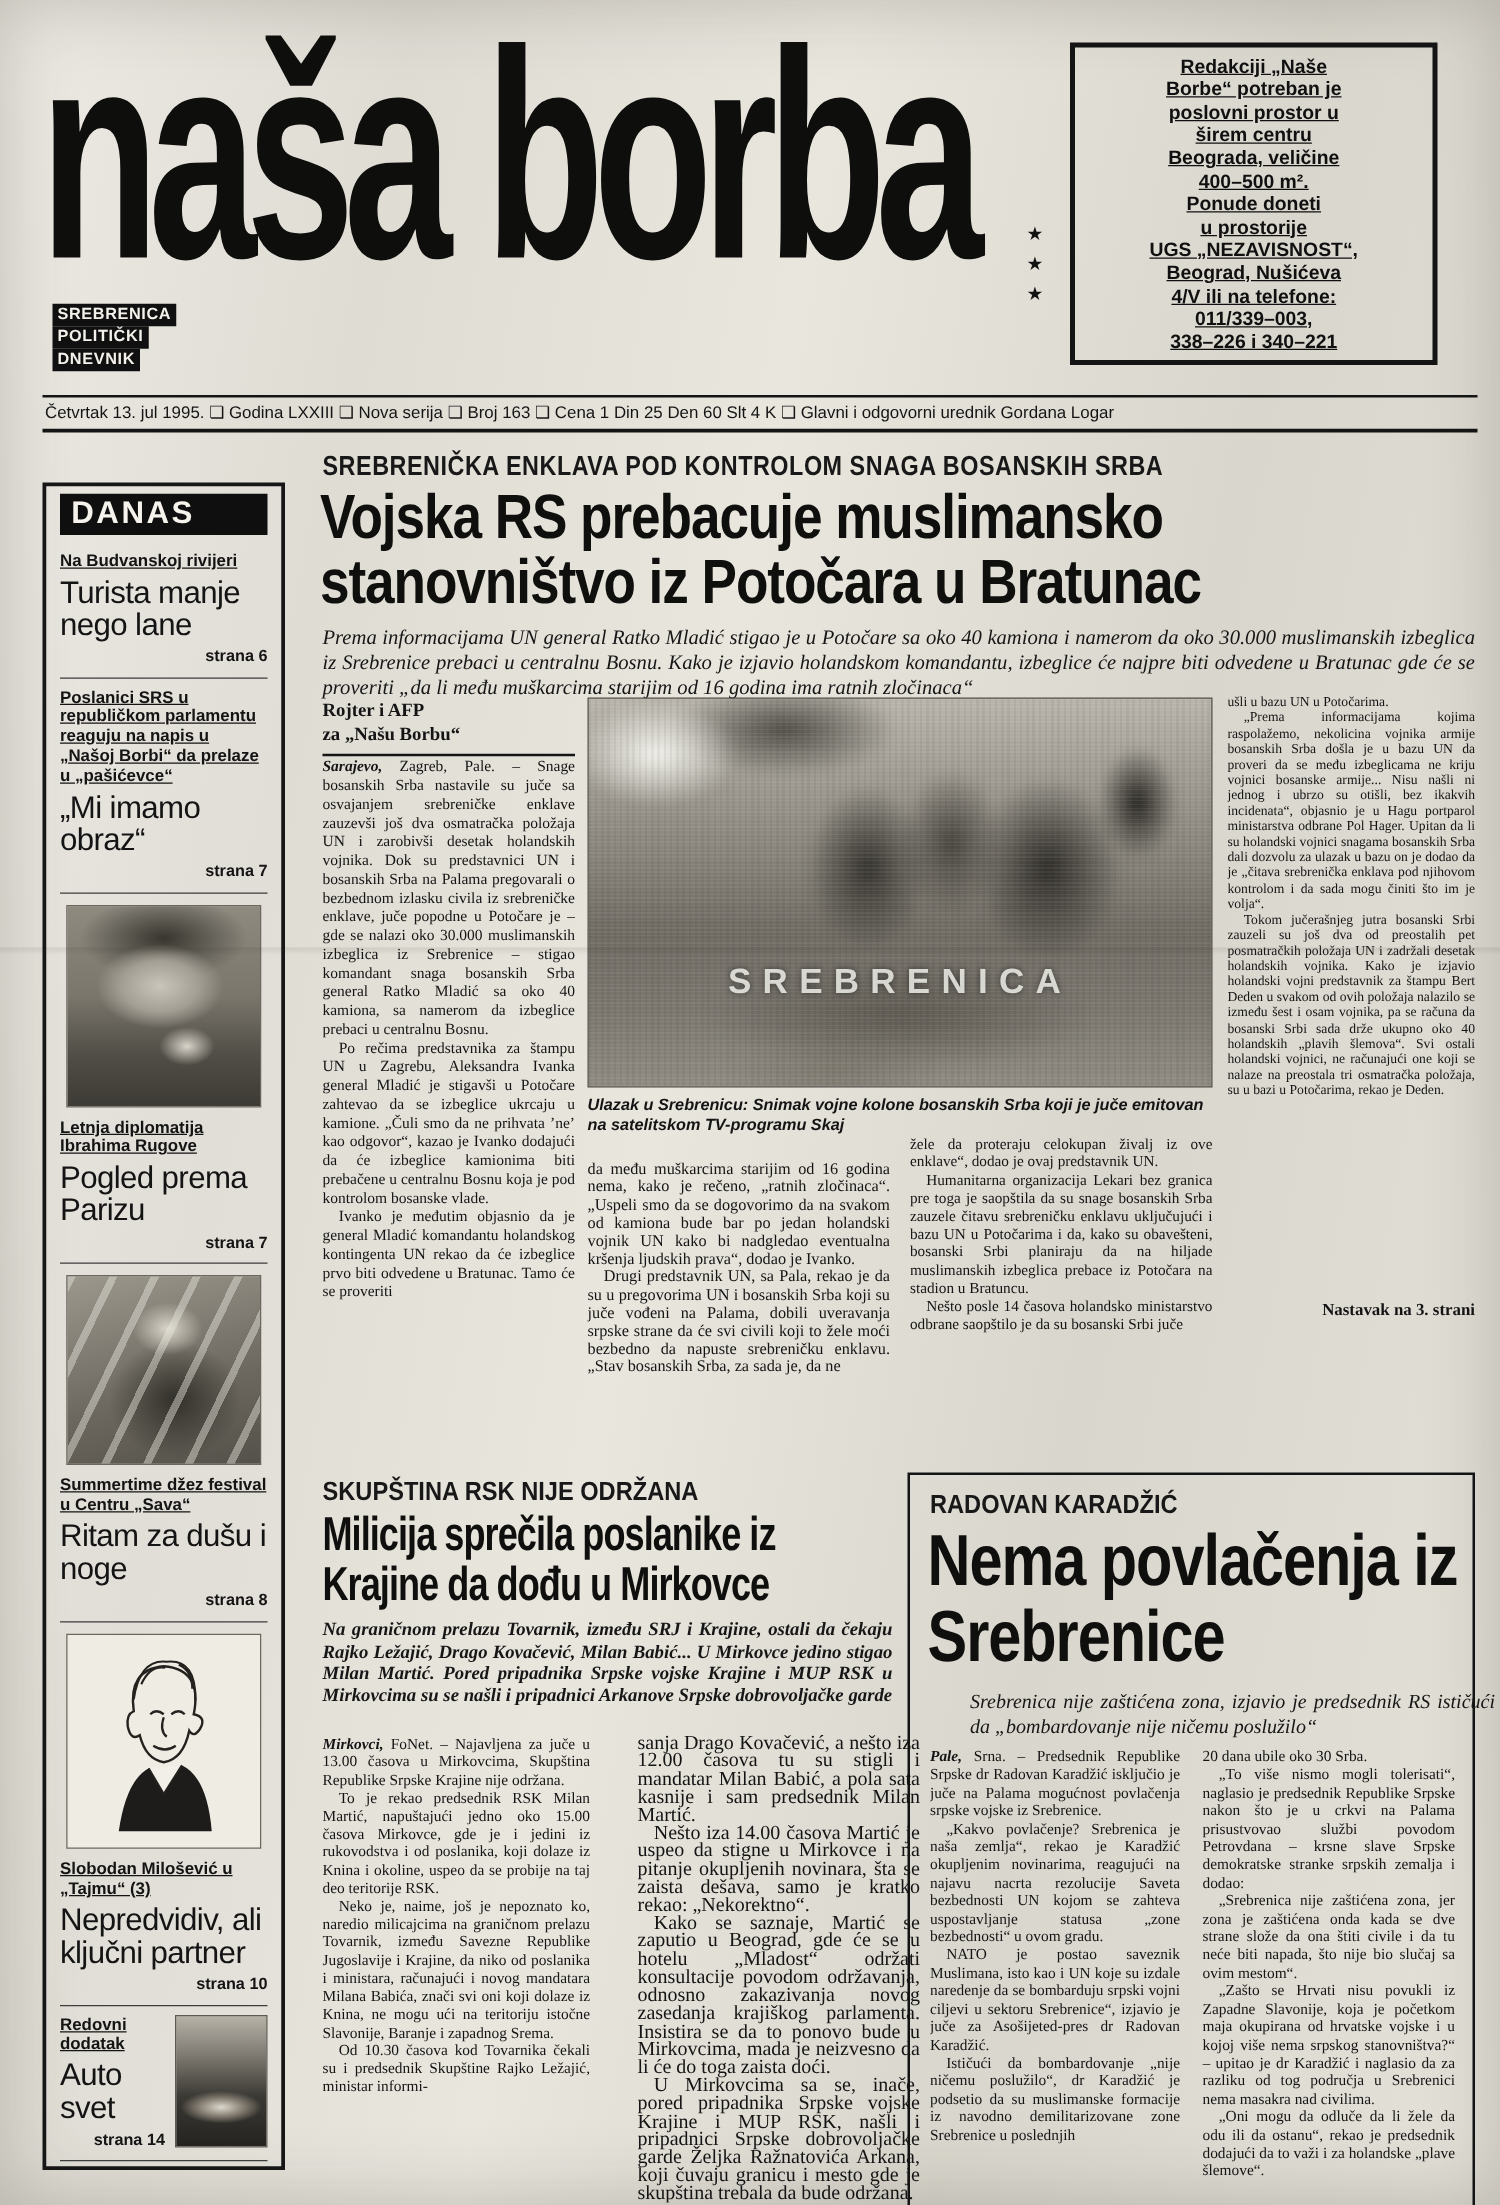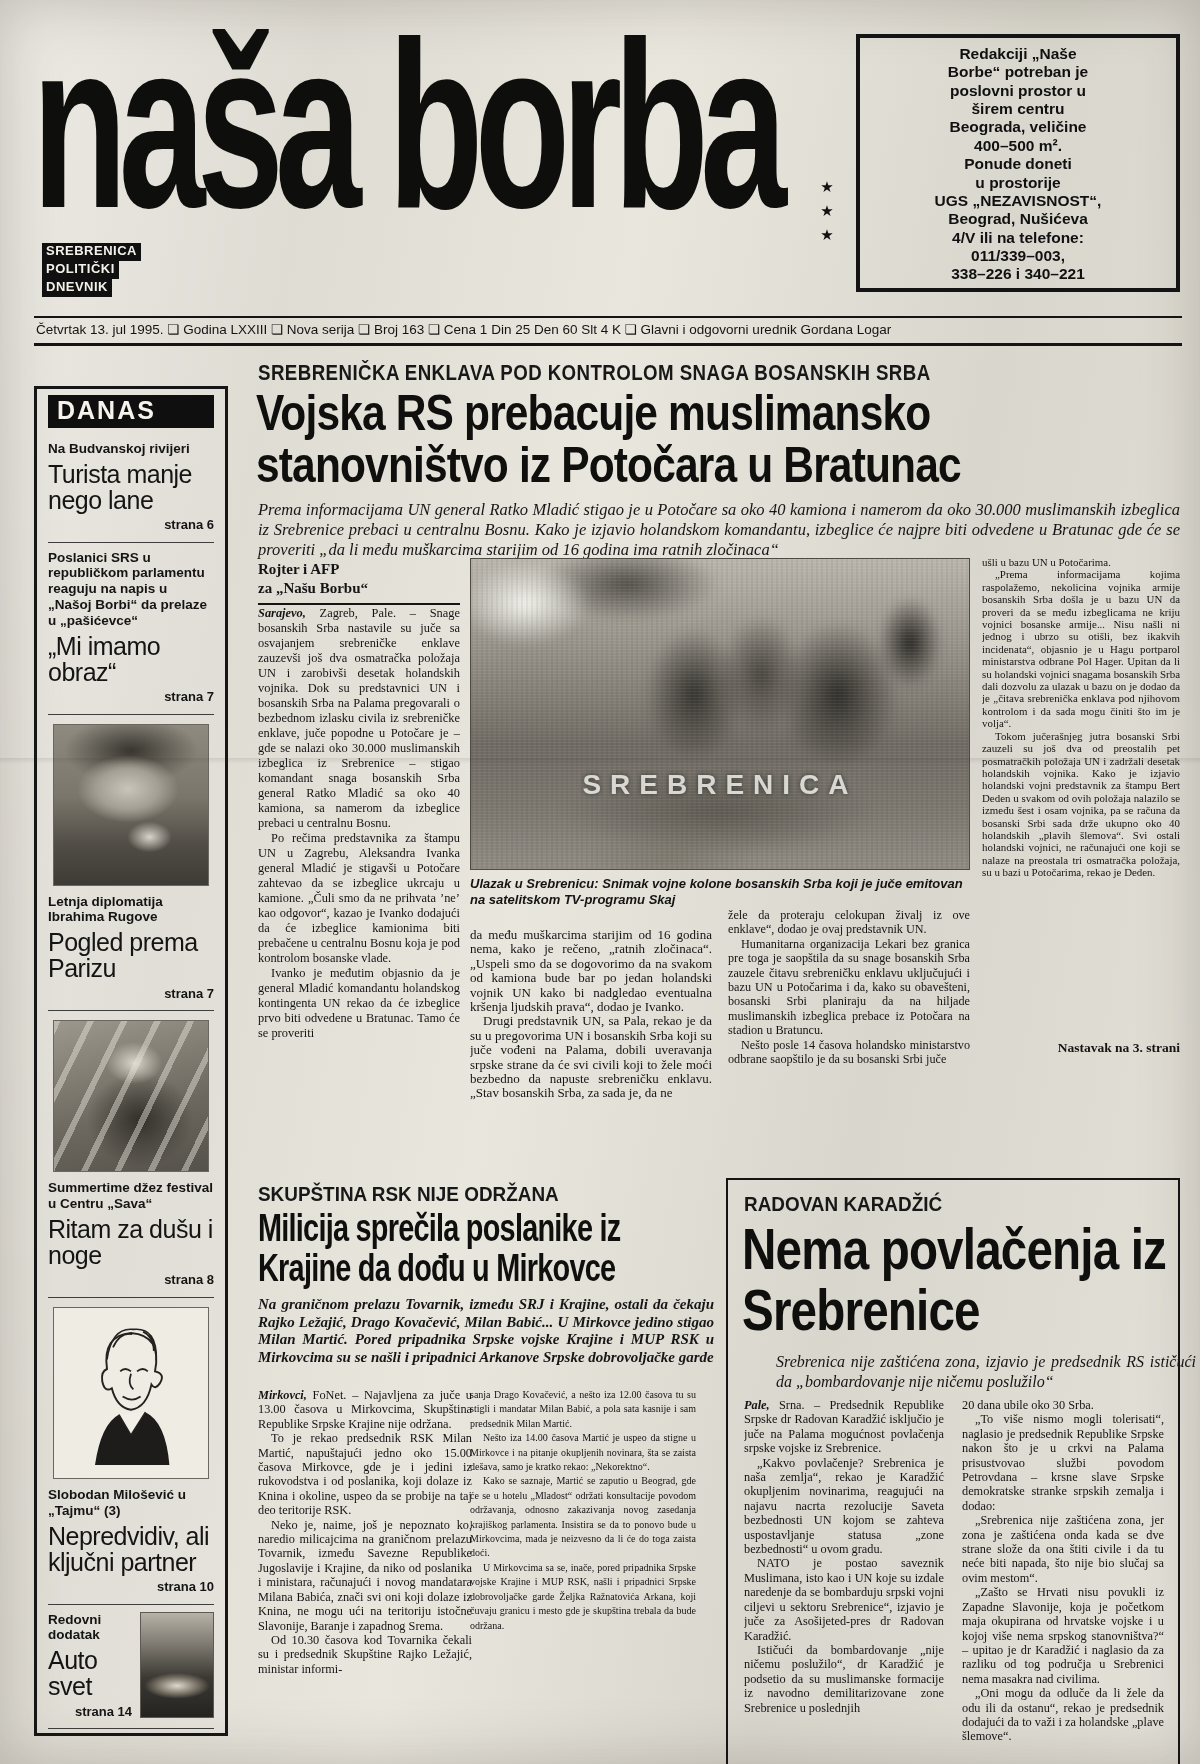--- a/index.html
+++ b/index.html
@@ -11,36 +11,36 @@
 
   
   .masthead-title { position:absolute; left:32px; top:6px; white-space:nowrap;
           font-family:"Liberation Sans",sans-serif; font-weight:bold; font-size:238px; line-height:1;
           letter-spacing:-13px; transform:scaleX(0.655); transform-origin:left top; color:#0e0e0c; }
   .masthead-sub { position:absolute; left:42px; top:243px; }
   .sub-line { background:#101010; color:#f3f1ea; font:bold 13px/1.15 "Liberation Sans",sans-serif;
           padding:1px 4px 2px; width:fit-content; letter-spacing:.5px; }
   .masthead-stars { position:absolute; left:818px; top:178px; writing-mode:vertical-rl; text-orientation:upright;
           font-size:15px; letter-spacing:6px; color:#111; }
-  .ad-box { position:absolute; left:856px; top:34px; width:324px; height:258px; border:4px solid #141414;
+  .ad-box { position:absolute; left:856px; top:34px; width:294px; height:258px; border:4px solid #141414;
           padding:7px 6px; text-align:center; white-space:pre-line;
-          font:bold 15.5px/1.185 "Liberation Sans",sans-serif; color:#101010; }
+          font:bold 15.5px/1.185 "Liberation Sans",sans-serif; color:#101010;text-decoration:underline; }
 
   
   .dateline { position:absolute; left:34px; top:316px; width:1148px; border-top:2px solid #141414;
           border-bottom:3px solid #141414; padding:5px 2px 5px; font:13.5px/1.1 "Liberation Sans",sans-serif; }
 
   
   .sb { position:absolute; left:34px; top:386px; width:194px; height:1350px; border:3px solid #161616;
           background:rgba(255,255,255,.06); padding:6px 11px 4px; overflow:hidden; }
   .sb-danas { background:#0f0f0f; color:#f5f3ec; font:bold 25px/1.15 "Liberation Sans",sans-serif;
           letter-spacing:2px; padding:1px 9px 3px; margin-bottom:6px; }
   .sb-item { padding:7px 0 9px; }
   .sb-item + .sb-item { border-top:1px solid #3d3d3d; }
-  .sb-kicker { font:bold 13.5px/1.17 "Liberation Sans",sans-serif; margin-bottom:4px; }
+  .sb-kicker { font:bold 13.5px/1.17 "Liberation Sans",sans-serif; margin-bottom:4px;text-decoration:underline; }
   .sb-title { font:400 25px/1.05 "Liberation Sans",sans-serif; letter-spacing:-.5px; margin:2px 0 4px; }
   .sb-page { text-align:right; font:bold 13px/1.2 "Liberation Sans",sans-serif; }
   .sb-photo { border:1px solid #6b675f; margin:2px auto 8px; width:156px; }
   .ph-rugova { height:162px; background:
       radial-gradient(ellipse 44% 28% at 48% 40%, #c9c5bb 0%, #a39f95 45%, rgba(0,0,0,0) 75%),
       radial-gradient(ellipse 62% 30% at 50% 16%, #38362f 0%, rgba(0,0,0,0) 70%),
       radial-gradient(ellipse 18% 12% at 62% 70%, #d8d4ca 0%, rgba(0,0,0,0) 80%),
       linear-gradient(180deg,#8e8a80 0%,#7a766c 45%,#504d46 75%,#3d3b35 100%); }
   .ph-jazz { height:152px; background:
       repeating-linear-gradient(116deg, rgba(232,230,221,.45) 0 6px, rgba(0,0,0,0) 6px 30px),
@@ -98,21 +98,21 @@
       letter-spacing:9px; text-shadow:0 0 5px rgba(20,20,20,.6); }
   .a1-caption { position:absolute; left:470px; top:876px; width:504px;
       font:bold italic 13px/1.2 "Liberation Sans",sans-serif; }
 
   
   .a2-kicker { left:258px; top:1182px; font-size:21px; transform:scaleX(0.9); }
   .a2-headline { left:258px; top:1208px; width:600px; transform:scaleX(0.76);
       font-size:38px; line-height:1.06; letter-spacing:-1px; }
   .a2-standfirst { left:258px; top:1296px; width:456px; font:bold italic 15px/1.17 "Liberation Serif",serif; }
   .a2-c1 { left:258px; top:1388px; width:214px; height:374px; font-size:12.3px; line-height:14.4px; }
-  .a2-c2 { left:470px; top:1388px; width:226px; height:374px; font-size:10px; line-height:14.4px; }
+  .a2-c2 { left:510px; top:1388px; width:226px; height:374px; font-size:16px; line-height:14.4px; }
 
   
   .a3-box { position:absolute; left:726px; top:1178px; width:454px; height:590px; border:2.5px solid #141414; }
   .a3-kicker { left:744px; top:1192px; font-size:21px; transform:scaleX(0.9); }
   .a3-headline { left:742px; top:1218px; width:520px; transform:scaleX(0.82);
       font-size:58px; line-height:1.06; letter-spacing:-1px; }
   .a3-standfirst { left:744px; top:1352px; width:420px; font:italic 16px/1.22 "Liberation Serif",serif;margin-left:32px; }
   .a3-c1 { left:744px; top:1398px; width:200px; height:358px; font-size:12.3px; line-height:14.4px; }
   .a3-c2 { left:962px; top:1398px; width:202px; height:358px; font-size:12.3px; line-height:14.4px; }
 

